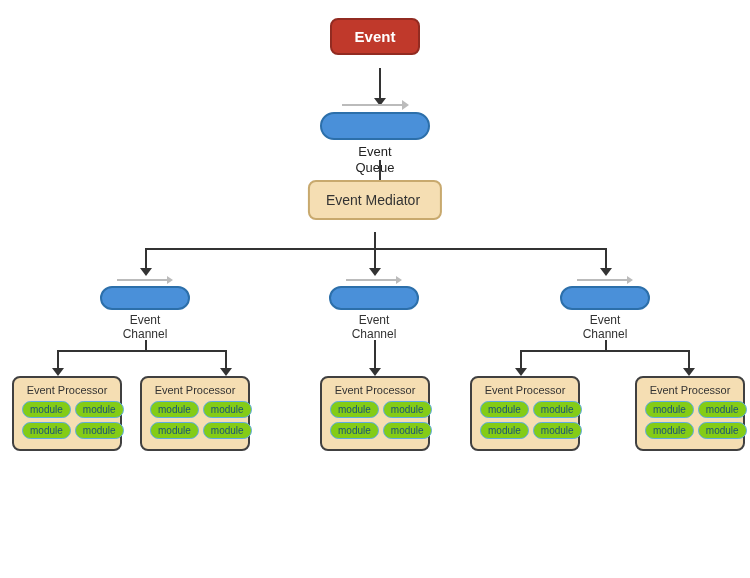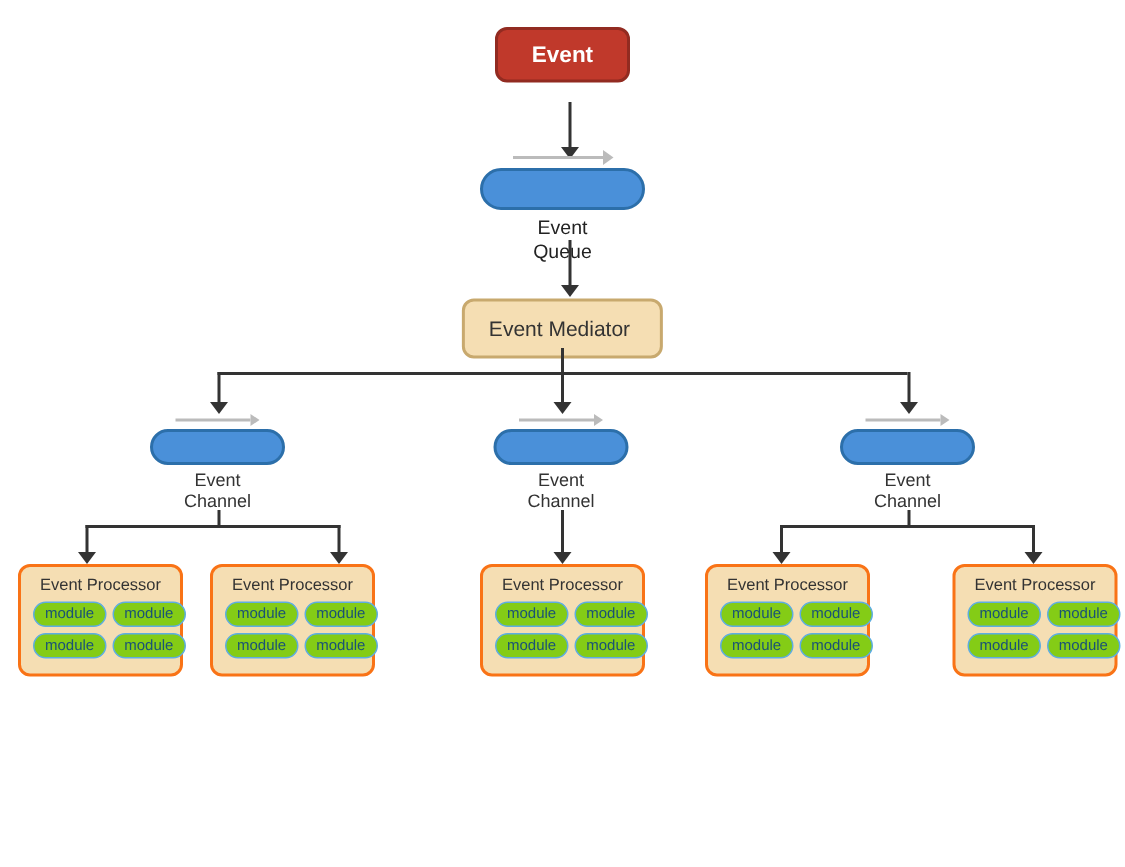--- a/index.html
+++ b/index.html
@@ -86,21 +86,21 @@
       font-size: 14px;
       color: #333;
       text-align: center;
       white-space: nowrap;
     }
 
     
     .processor-box {
       position: absolute;
       background: #f5deb3;
-      border: 2px solid #f97316;
+      border: 2px solid #404040;
       border-radius: 8px;
       padding: 6px 8px;
       display: flex;
       flex-direction: column;
       align-items: flex-start;
     }
     .processor-title {
       font-size: 11px;
       color: #333;
       margin-bottom: 5px;
@@ -173,21 +173,21 @@
     </div>
     <div class="queue-bar"></div>
     <div class="queue-label">Event<br>Queue</div>
   </div>
 
   <div style="position:absolute; left:374px; top:160px; display:flex; flex-direction:column; align-items:center;">
     <div class="arrow-line-v" style="height:30px;"></div>
     <div class="arrow-head-down"></div>
   </div>
 
-  <div class="mediator-box" style="top:199px; left:50%; transform:translateX(-50%);padding-left:16px;">
+  <div class="mediator-box" style="top:180px; left:50%; transform:translateX(-50%);padding-left:16px;">
     <span>Event Mediator</span>
   </div>
 
   <div style="position:absolute; top:248px; left:145px; width:460px; height:2px; background:#333;"></div>
 
   <div style="position:absolute; top:232px; left:374px; width:2px; height:17px; background:#333;"></div>
 
   <div style="position:absolute; top:248px; left:145px; width:2px; height:22px; background:#333;"></div>
   <div style="position:absolute; top:268px; left:140px; border-left:6px solid transparent; border-right:6px solid transparent; border-top:8px solid #333;"></div>
 

